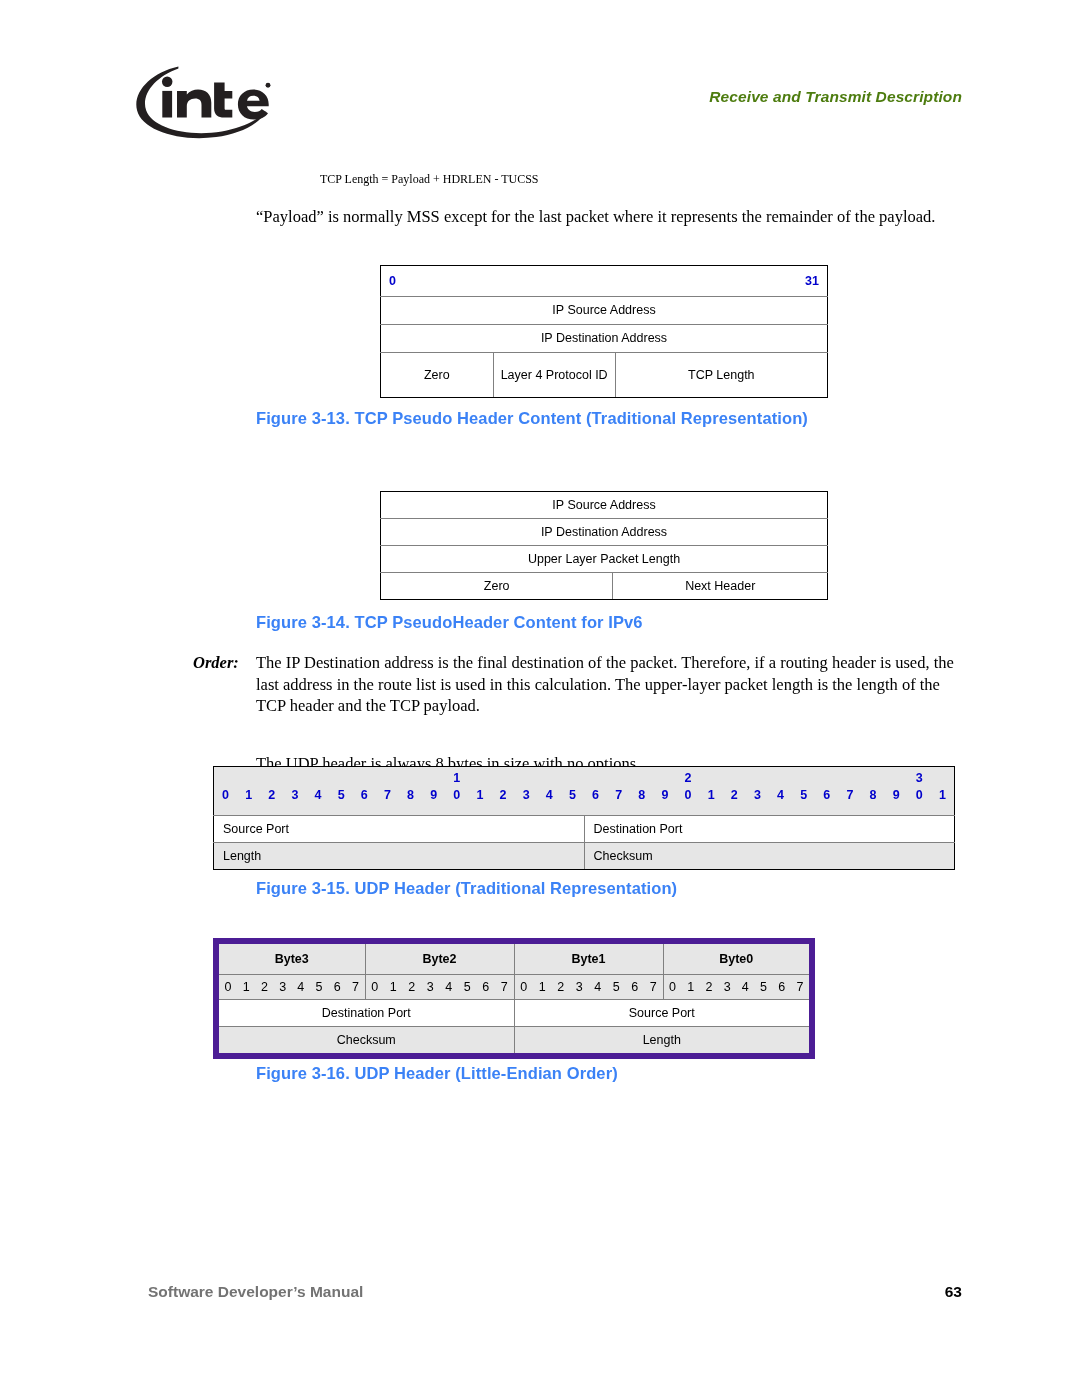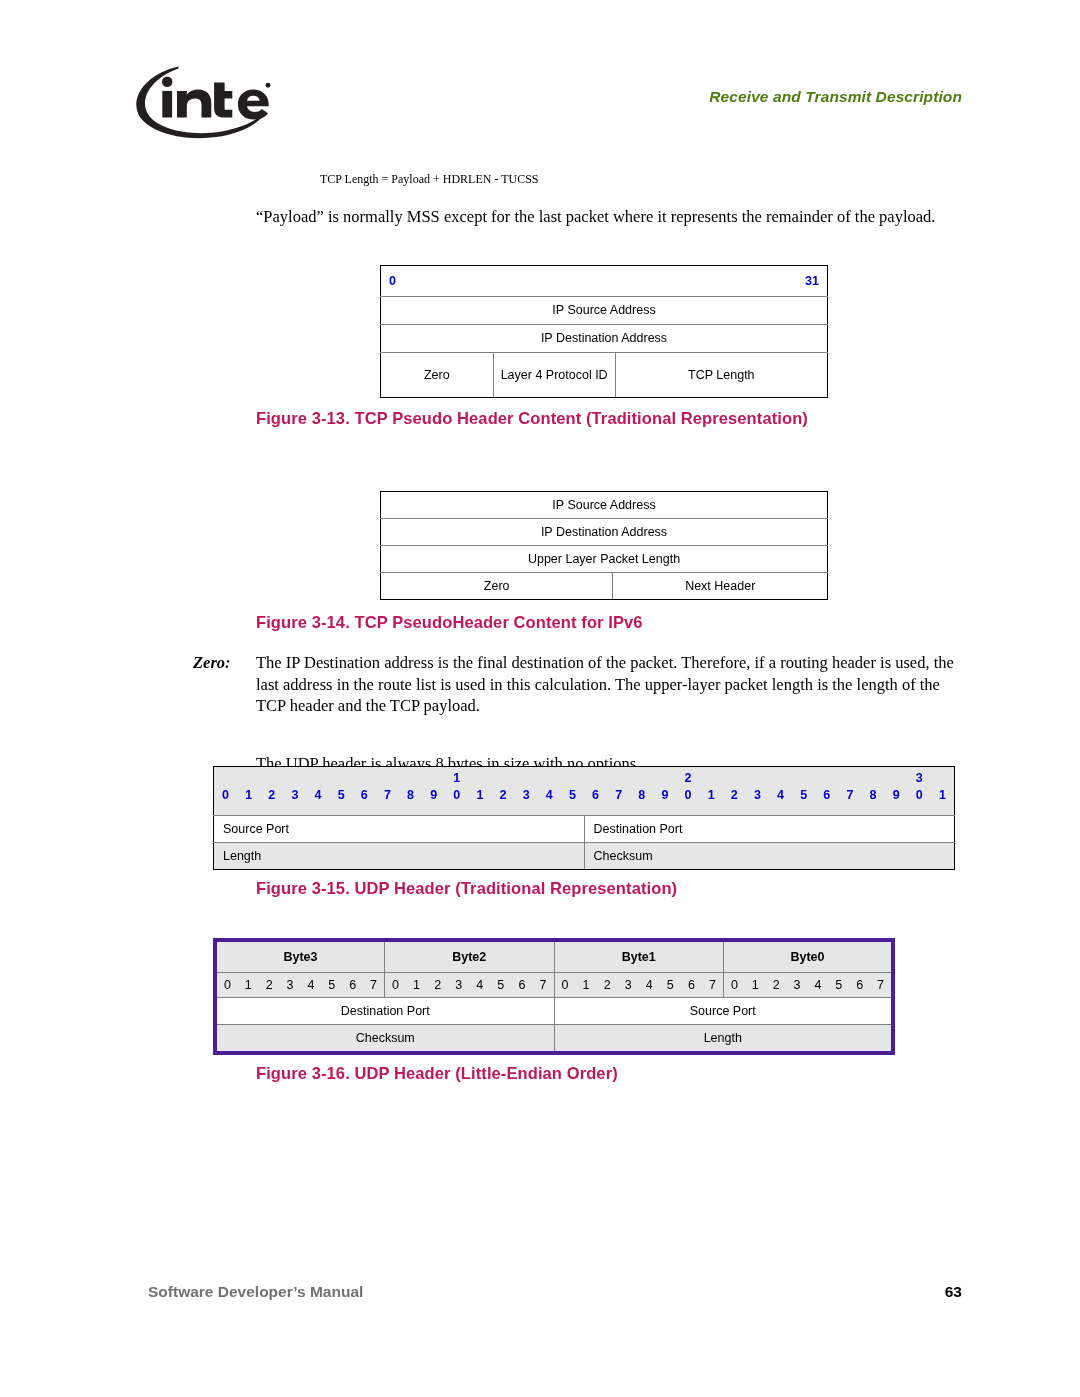--- a/index.html
+++ b/index.html
@@ -95,21 +95,21 @@
     line-height: 21px;
     margin-top: 30px;
   }
 
   
   .figure-caption {
     position: absolute;
     font-family: "Liberation Sans", sans-serif;
     font-weight: bold;
     font-size: 16.5px;
-    color: #be185d;
+    color: #3b82f6;
     white-space: nowrap;
     letter-spacing: 0.1px;
   }
 
   
   .pkt-table {
     position: absolute;
     border-collapse: collapse;
     border: 1px solid #000;
     font-family: "Liberation Sans", sans-serif;
@@ -208,22 +208,22 @@
     text-align: left !important;
     padding-left: 9px !important;
     font-size: 12.5px;
   }
   .shade { background: #e6e6e6 !important; }
 
   
   #tbl-udp-le {
     left: 213px;
     top: 938px;
-    width: 682px;
-    border: 4px solid #4c1d95;
+    width: 602px;
+    border: 6px solid #4c1d95;
   }
   #tbl-udp-le td { height: 26px; }
   .byte-hdr {
     background: #e6e6e6 !important;
     font-family: "Liberation Sans", sans-serif;
     font-weight: bold;
     font-size: 12.5px;
     color: #0000CC;
     height: 30px !important;
   }
@@ -350,21 +350,21 @@
     <tr>
       <td class="outer-l outer-b">Zero</td>
       <td class="outer-r outer-b">Next Header</td>
     </tr>
   </tbody>
 </table>
 
 <div class="figure-caption" style="left:256px; top:613px;">Figure 3-14. TCP PseudoHeader Content for IPv6</div>
 
 <div class="note-block">
-  <span class="note-label">Zero:</span>
+  <span class="note-label">Order:</span>
   <div class="note-text">The IP Destination address is the final destination of the packet. Therefore, if a routing header is used, the last address in the route list is used in this calculation. The upper-layer packet length is the length of the TCP header and the TCP payload.</div>
 </div>
 
 <div class="para-udp">The UDP header is always 8 bytes in size with no options.</div>
 
 <table class="pkt-table" id="tbl-udp-trad">
   <colgroup>
       <col style="width:50%">
       <col style="width:50%">
     </colgroup>

